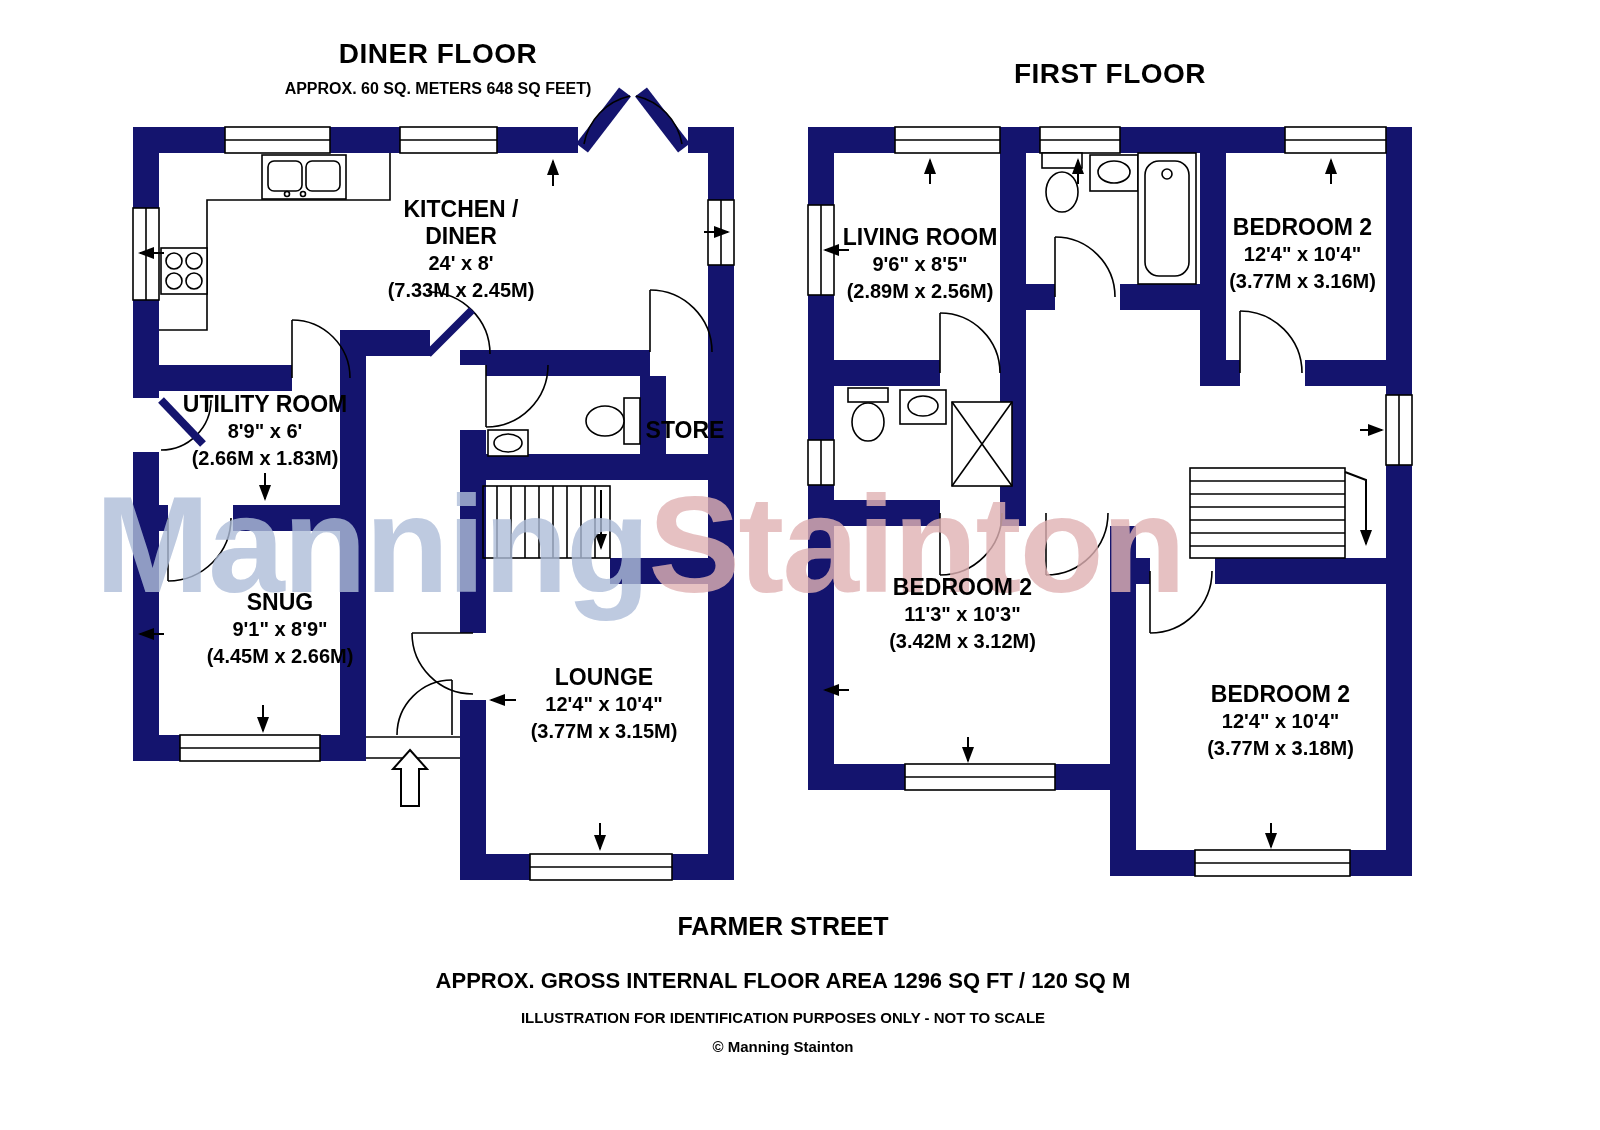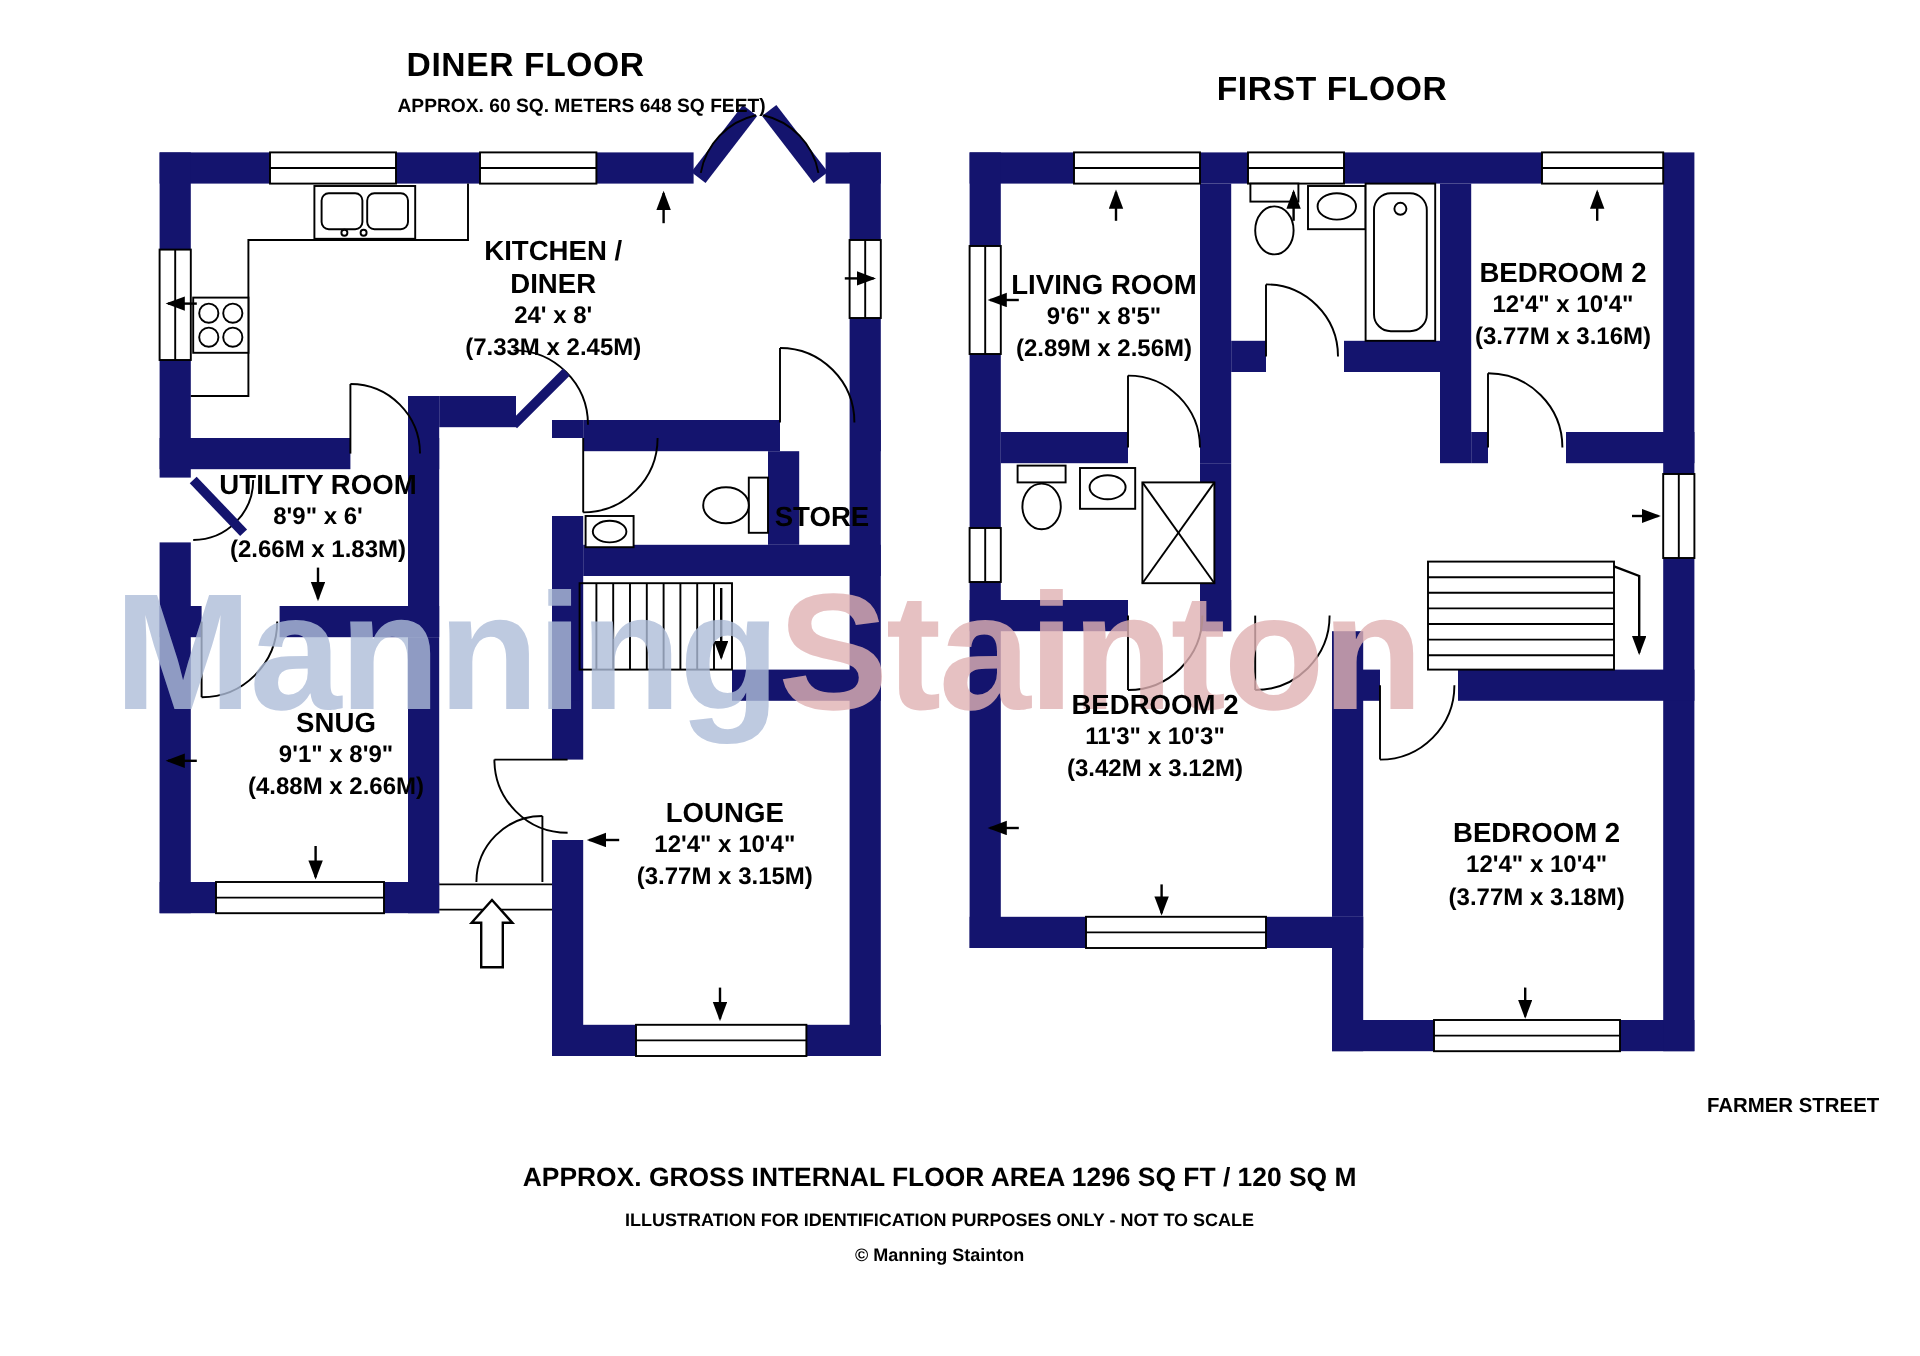--- a/index.html
+++ b/index.html
@@ -18,21 +18,21 @@
   .leaf{stroke:var(--wall);stroke-width:8;fill:none;}
   .win{fill:#fff;stroke:#000;stroke-width:1.6;}
   .fix{fill:#fff;stroke:#000;stroke-width:1.6;}
   .dim{stroke:#000;stroke-width:2;fill:none;}
 
   .lbl{position:absolute;z-index:3;text-align:center;color:#000;font-weight:700;}
   .room-name{font-size:23px;line-height:27px;white-space:pre-line;font-weight:700;}
   .room-dim{font-size:20px;line-height:27px;font-weight:700;}
   .floor-title{font-size:28px;letter-spacing:.5px;}
   .floor-sub{font-size:16px;font-weight:600;}
-  .street{font-size:17px;text-align:right;}
+  .street{font-size:25px;}
   .area{font-size:22px;}
   .disclaimer{font-size:15px;}
   .copyright{font-size:15px;}
 
   .wm{position:absolute;left:95px;top:465px;z-index:2;font-weight:700;font-size:138px;
       line-height:1.15;letter-spacing:-2px;white-space:nowrap;opacity:.8;pointer-events:none;}
   .wm-blue{color:var(--wm-blue);}
   .wm-red{color:var(--wm-red);}
 </style>
 </head>
@@ -379,41 +379,41 @@
       <line class="dim" x1="968" y1="737" x2="968" y2="761" marker-end="url(#ah)"></line>
       <line class="dim" x1="1271" y1="823" x2="1271" y2="847" marker-end="url(#ah)"></line>
       <line class="dim" x1="849" y1="690" x2="825" y2="690" marker-end="url(#ah)"></line>
     </g>
   </g>
 </svg>
 
 <div class="wm"><span class="wm-blue">Manning</span><span class="wm-red">Stainton</span></div>
 
 <div class="lbl floor-title" style="left:238px;top:38px;width:400px;">DINER FLOOR</div>
-<div class="lbl floor-sub" style="left:238px;top:80px;width:400px;text-align:right;">APPROX. 60 SQ. METERS 648 SQ FEET)</div>
+<div class="lbl floor-sub" style="left:238px;top:80px;width:400px;">APPROX. 60 SQ. METERS 648 SQ FEET)</div>
 <div class="lbl floor-title" style="left:910px;top:58px;width:400px;">FIRST FLOOR</div>
 
 <div class="lbl" style="left:341px;top:196px;width:240px;">
   <div class="room-name">KITCHEN /
 DINER</div>
   <div class="room-dim">24' x 8'</div>
   <div class="room-dim">(7.33M x 2.45M)</div>
 </div>
 <div class="lbl" style="left:145px;top:391px;width:240px;">
   <div class="room-name">UTILITY ROOM</div>
   <div class="room-dim">8'9" x 6'</div>
   <div class="room-dim">(2.66M x 1.83M)</div>
 </div>
 <div class="lbl" style="left:630px;top:417px;width:110px;">
   <div class="room-name">STORE</div>
 </div>
 <div class="lbl" style="left:160px;top:589px;width:240px;">
   <div class="room-name">SNUG</div>
   <div class="room-dim">9'1" x 8'9"</div>
-  <div class="room-dim">(4.88M x 2.66M)</div>
+  <div class="room-dim">(4.45M x 2.66M)</div>
 </div>
 <div class="lbl" style="left:484px;top:664px;width:240px;">
   <div class="room-name">LOUNGE</div>
   <div class="room-dim">12'4" x 10'4"</div>
   <div class="room-dim">(3.77M x 3.15M)</div>
 </div>
 
 <div class="lbl" style="left:795px;top:224px;width:250px;">
   <div class="room-name">LIVING ROOM</div>
   <div class="room-dim">9'6" x 8'5"</div>

